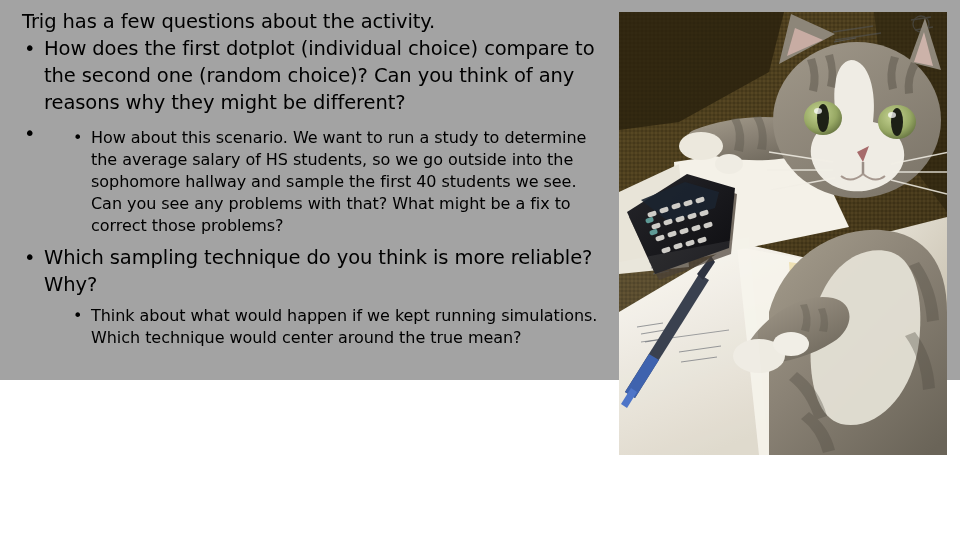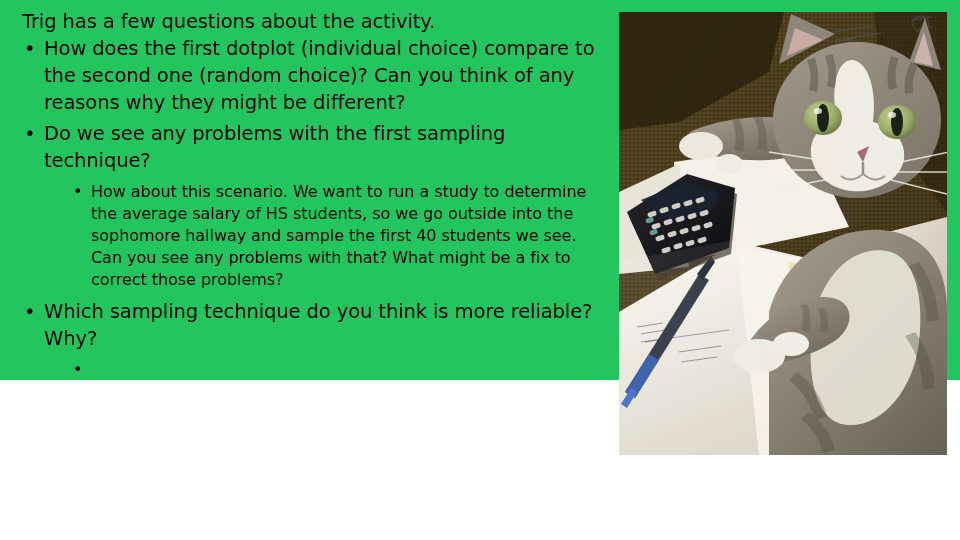--- a/index.html
+++ b/index.html
@@ -12,21 +12,21 @@
     width: 960px;
     height: 540px;
     overflow: hidden;
     font-family: "DejaVu Sans", sans-serif;
     color: #000000;
   }
   #slide {
     position: relative;
     width: 960px;
     height: 380px;
-    background: #22c55e;
+    background: #a3a3a3;
   }
 
   
   #text-column {
     position: absolute;
     left: 18px;
     top: 8px;
     width: 585px;
     height: 524px;
   }
@@ -109,21 +109,20 @@
 
       <li class="lvl1">
         <span class="bullet">•</span>
         <span>How does the first dotplot (individual choice) compare to the second one (random choice)?  Can you think of any reasons why they might be different?</span>
       </li>
 
       <li class="sp-small"></li>
 
       <li class="lvl1">
         <span class="bullet">•</span>
-        <span>Do we see any problems with the first sampling technique?</span>
       </li>
 
       <li class="sp-med"></li>
 
       <li>
         <ul class="lvl2-list">
           <li class="lvl2">
             <span class="bullet">•</span>
             <span>How about this scenario.  We want to run a study to determine the average salary of HS students, so we go outside into the sophomore hallway and sample the first 40 students we see.  Can you see any problems with that?  What might be a fix to correct those problems?</span>
           </li>
@@ -136,20 +135,21 @@
         <span class="bullet">•</span>
         <span>Which sampling technique do you think is more reliable?  Why?</span>
       </li>
 
       <li class="sp-med"></li>
 
       <li>
         <ul class="lvl2-list">
           <li class="lvl2">
             <span class="bullet">•</span>
+            <span>Think about what would happen if we kept running simulations.  Which technique would center around the true mean?</span>
           </li>
         </ul>
       </li>
 
     </ul>
   </div>
 
   <div id="photo">
     <svg width="328" height="443" viewBox="0 0 328 443">
       <defs>

